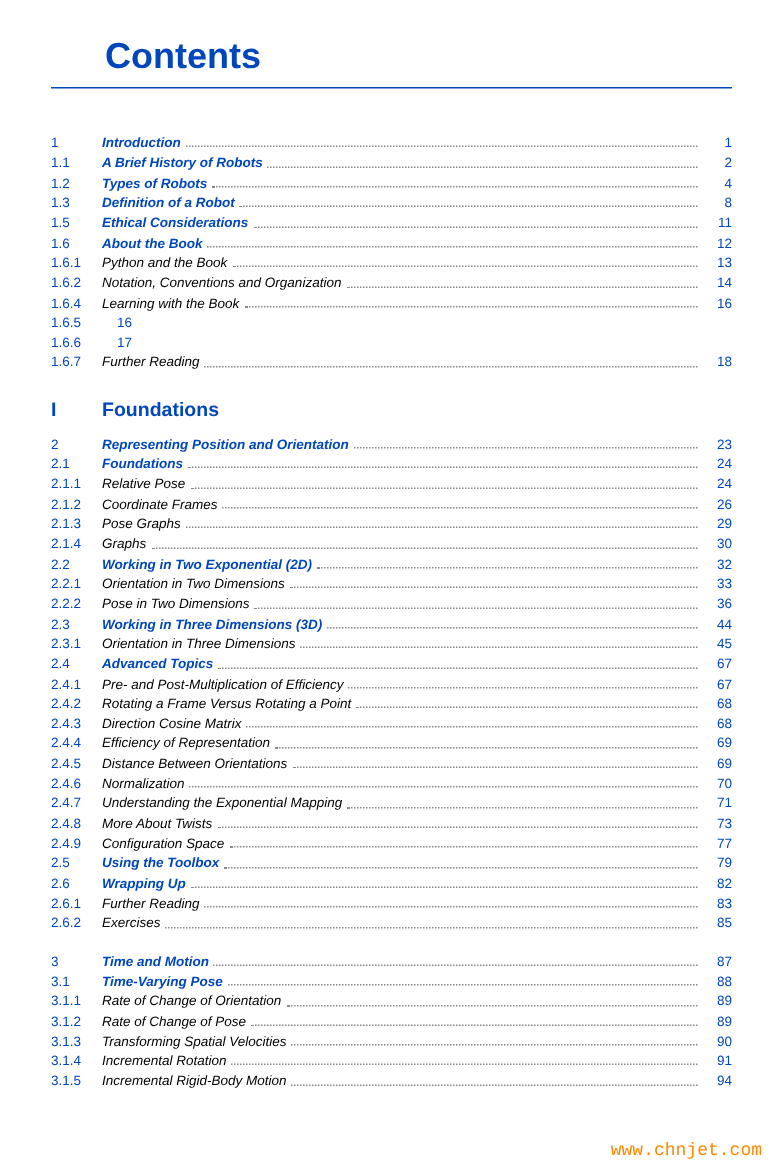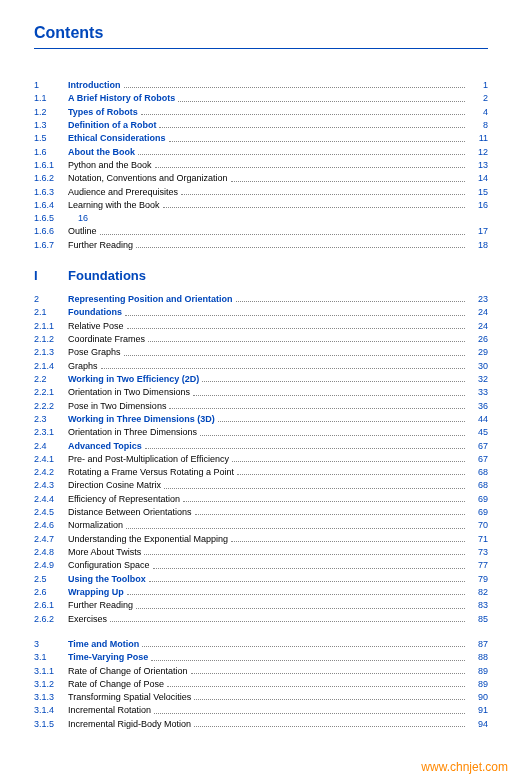--- a/index.html
+++ b/index.html
@@ -9,23 +9,24 @@
       background: #fff;
       font-family: Arial, sans-serif;
       position: relative;
       overflow: hidden;
     }
     .page {
       padding: 24px 34px 0 34px;
     }
     .main-title {
       color: #0047BB;
-      font-size: 16px;
+      font-size: 24px;
       font-weight: bold;
       margin-bottom: 6px;
+      margin-left: 36px;
     }
     .rule {
       border: none;
       border-top: 1.2px solid #0047BB;
       margin-bottom: 30px;
     }
     .toc { font-size: 9px; }
     .row {
       display: flex;
       align-items: baseline;
@@ -35,20 +36,21 @@
     .num {
       width: 34px;
       flex: 0 0 34px;
       color: #0047BB;
     }
     .title-cell {
       flex: 1;
       display: flex;
       align-items: flex-end;
       overflow: hidden;
+      font-style: italic;
     }
     .label { color: #000; }
     .label.blue { color: #0047BB; }
     .bold { font-weight: bold; }
     .dots {
       flex: 1;
       border-bottom: 1px dotted #888;
       margin: 0 3px 2px 3px;
       height: 1px;
       align-self: flex-end;
@@ -78,21 +80,21 @@
       font-weight: bold;
       font-size: 13px;
     }
     .gap { height: 12px; }
     .watermark {
       position: absolute;
       bottom: 6px;
       right: 14px;
       color: #ff8800;
       font-size: 12px;
-      font-family: Liberation Sans, sans-serif;
+      font-family: Liberation Mono, monospace;
     }
   </style>
 </head>
 <body>
 
 <div class="page">
   <div class="main-title">Contents</div>
   <hr class="rule">
 
   <div class="toc" id="sec1">
@@ -154,45 +156,33 @@
       </div>
       <div class="row">
         <div class="num">1.6.2</div>
         <div class="title-cell">
           <span class="label">Notation, Conventions and Organization</span>
           <span class="dots"></span>
         </div>
         <div class="pg">14</div>
       </div>
       <div class="row">
-        <div class="num">1.6.3</div>
-        <div class="title-cell">
-          <span class="label">Audience and Prerequisites</span>
-          <span class="dots"></span>
-        </div>
-        <div class="pg">15</div>
-      </div>
-      <div class="row">
         <div class="num">1.6.4</div>
         <div class="title-cell">
           <span class="label">Learning with the Book</span>
           <span class="dots"></span>
         </div>
         <div class="pg">16</div>
       </div>
       <div class="row">
         <div class="num">1.6.5</div>
         <div class="pg">16</div>
       </div>
       <div class="row">
         <div class="num">1.6.6</div>
-        <div class="title-cell">
-          <span class="label">Outline</span>
-          <span class="dots"></span>
-        </div>
         <div class="pg">17</div>
       </div>
       <div class="row">
         <div class="num">1.6.7</div>
         <div class="title-cell">
           <span class="label">Further Reading</span>
           <span class="dots"></span>
         </div>
         <div class="pg">18</div>
       </div>
@@ -248,21 +238,21 @@
         <div class="num">2.1.4</div>
         <div class="title-cell">
           <span class="label">Graphs</span>
           <span class="dots"></span>
         </div>
         <div class="pg">30</div>
       </div>
       <div class="row">
         <div class="num">2.2</div>
         <div class="title-cell">
-          <span class="label blue bold">Working in Two Efficiency (2D)</span>
+          <span class="label blue bold">Working in Two Exponential (2D)</span>
           <span class="dots"></span>
         </div>
         <div class="pg">32</div>
       </div>
       <div class="row">
         <div class="num">2.2.1</div>
         <div class="title-cell">
           <span class="label">Orientation in Two Dimensions</span>
           <span class="dots"></span>
         </div>

